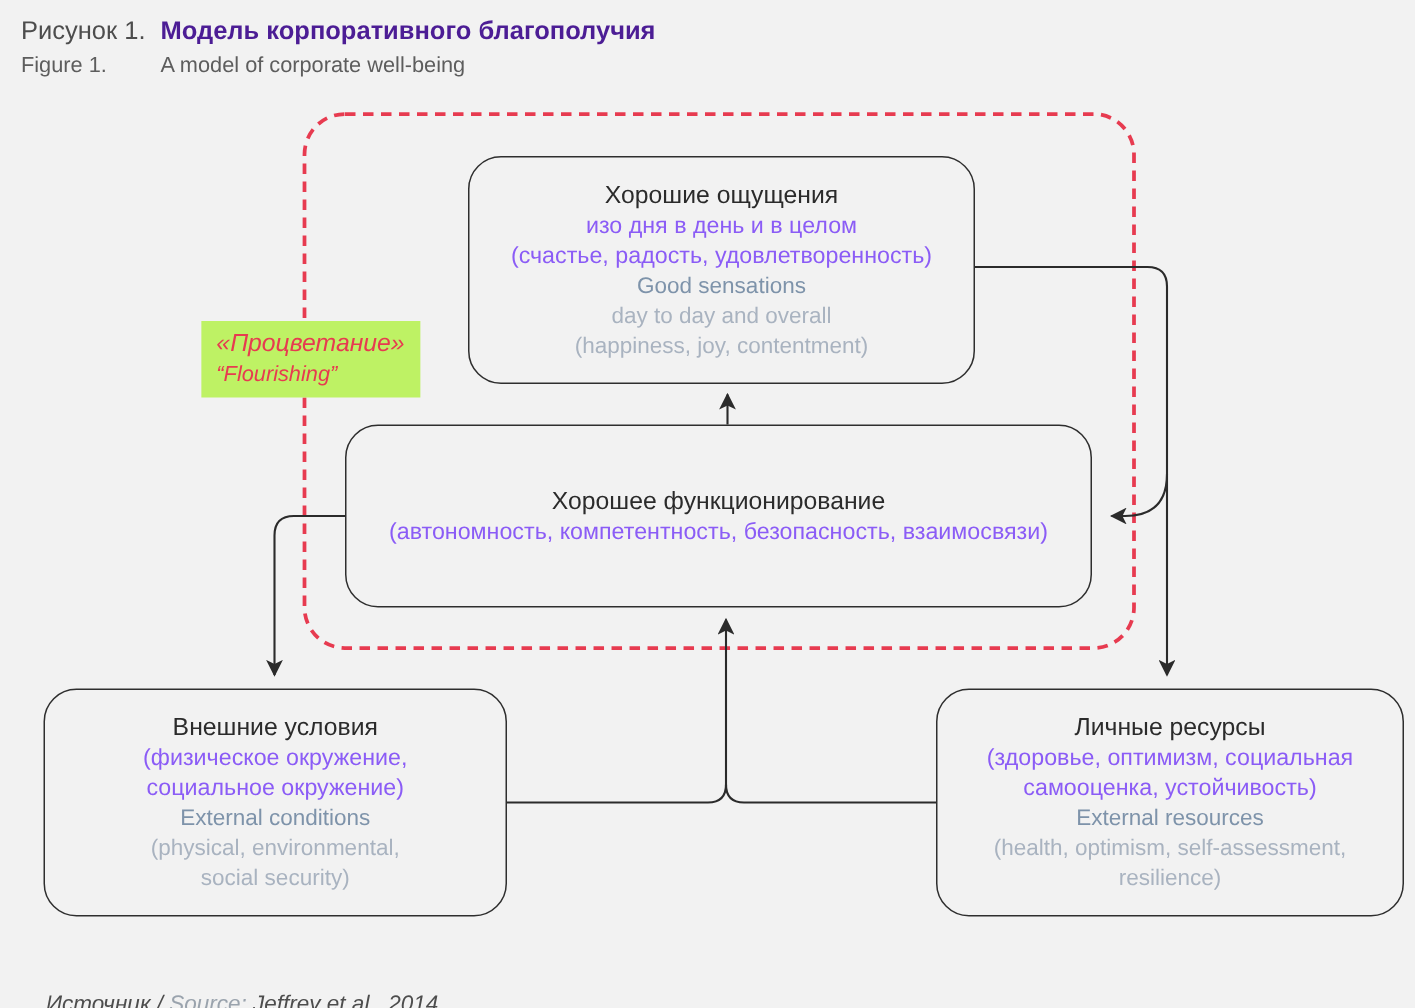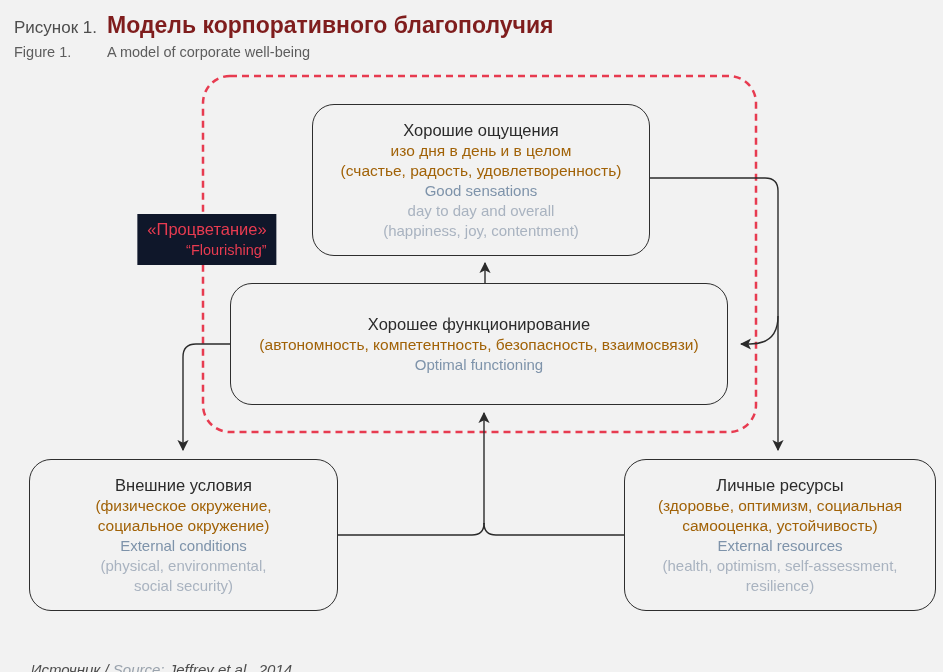--- a/index.html
+++ b/index.html
@@ -2,38 +2,38 @@
 <html><head>
 <meta charset="utf-8">
 <style>
   html,body{margin:0;padding:0;}
   body{background:#f2f2f2;font-family:"Liberation Sans", sans-serif;}
   .page{position:relative;width:943px;height:672px;background:#f2f2f2;overflow:hidden;}
 
   
   .fig-header{position:absolute;left:14px;top:10px;line-height:1.35;}
   .fig-label-ru{display:inline-block;width:93px;font-size:17px;color:#4d4d4d;}
-  .fig-title-ru{font-size:23px;font-weight:bold;color:#7f1d1d;text-align:center;}
+  .fig-title-ru{font-size:17px;font-weight:bold;color:#4c1d95;text-align:center;}
   .fig-label-en{display:inline-block;width:93px;font-size:14.5px;color:#5d5d5d;}
   .fig-title-en{font-size:14.5px;color:#5d5d5d;}
 
   
   svg.wires{position:absolute;left:0;top:0;z-index:1;}
 
   .node{position:absolute;border:1.5px solid #2e2e2e;border-radius:22px;
         display:flex;flex-direction:column;justify-content:center;align-items:center;
         text-align:center;z-index:2;background:transparent;box-sizing:border-box;padding:6px 10px;}
   .ru-title{font-size:16.5px;font-weight:normal;color:#2b2b2b;line-height:21px;}
-  .ru-line{font-size:15.5px;color:#a16207;line-height:20px;}
+  .ru-line{font-size:15.5px;color:#8b5cf6;line-height:20px;}
   .en-title{font-size:15px;color:#7e93aa;line-height:20px;}
   .en-line{font-size:15px;color:#a9b3c0;line-height:20px;}
 
   
   .flourish{position:absolute;left:207px;top:214px;transform:translateX(-50%);
-            background:#0f172a;text-align:right;padding:5px 10px;z-index:3;}
+            background:#bef264;text-align:left;padding:5px 10px;z-index:3;font-style:italic;}
   .flourish-ru{font-size:16.5px;color:#e73b50;line-height:21px;}
   .flourish-en{font-size:14.5px;color:#e73b50;line-height:20px;}
 
   
   .source{position:absolute;left:14px;top:644px;font-style:italic;font-size:15px;white-space:pre;z-index:2;}
   .src-dark{color:#4d4d4d;}
   .src-light{color:#9aa3ad;}
 </style>
 </head>
 <body>
@@ -80,21 +80,20 @@
     <div class="ru-line">изо дня в день и в целом</div>
     <div class="ru-line">(счастье, радость, удовлетворенность)</div>
     <div class="en-title">Good sensations</div>
     <div class="en-line">day to day and overall</div>
     <div class="en-line">(happiness, joy, contentment)</div>
   </div>
 
   <div class="node" style="left:230px;top:283px;width:498px;height:122px;">
     <div class="ru-title">Хорошее функционирование</div>
     <div class="ru-line">(автономность, компетентность, безопасность, взаимосвязи)</div>
-    <div class="en-title">Optimal functioning</div>
   </div>
 
   <div class="node" style="left:29px;top:459px;width:309px;height:152px;">
     <div class="ru-title">Внешние условия</div>
     <div class="ru-line">(физическое окружение,</div>
     <div class="ru-line">социальное окружение)</div>
     <div class="en-title">External conditions</div>
     <div class="en-line">(physical, environmental,</div>
     <div class="en-line">social security)</div>
   </div>

